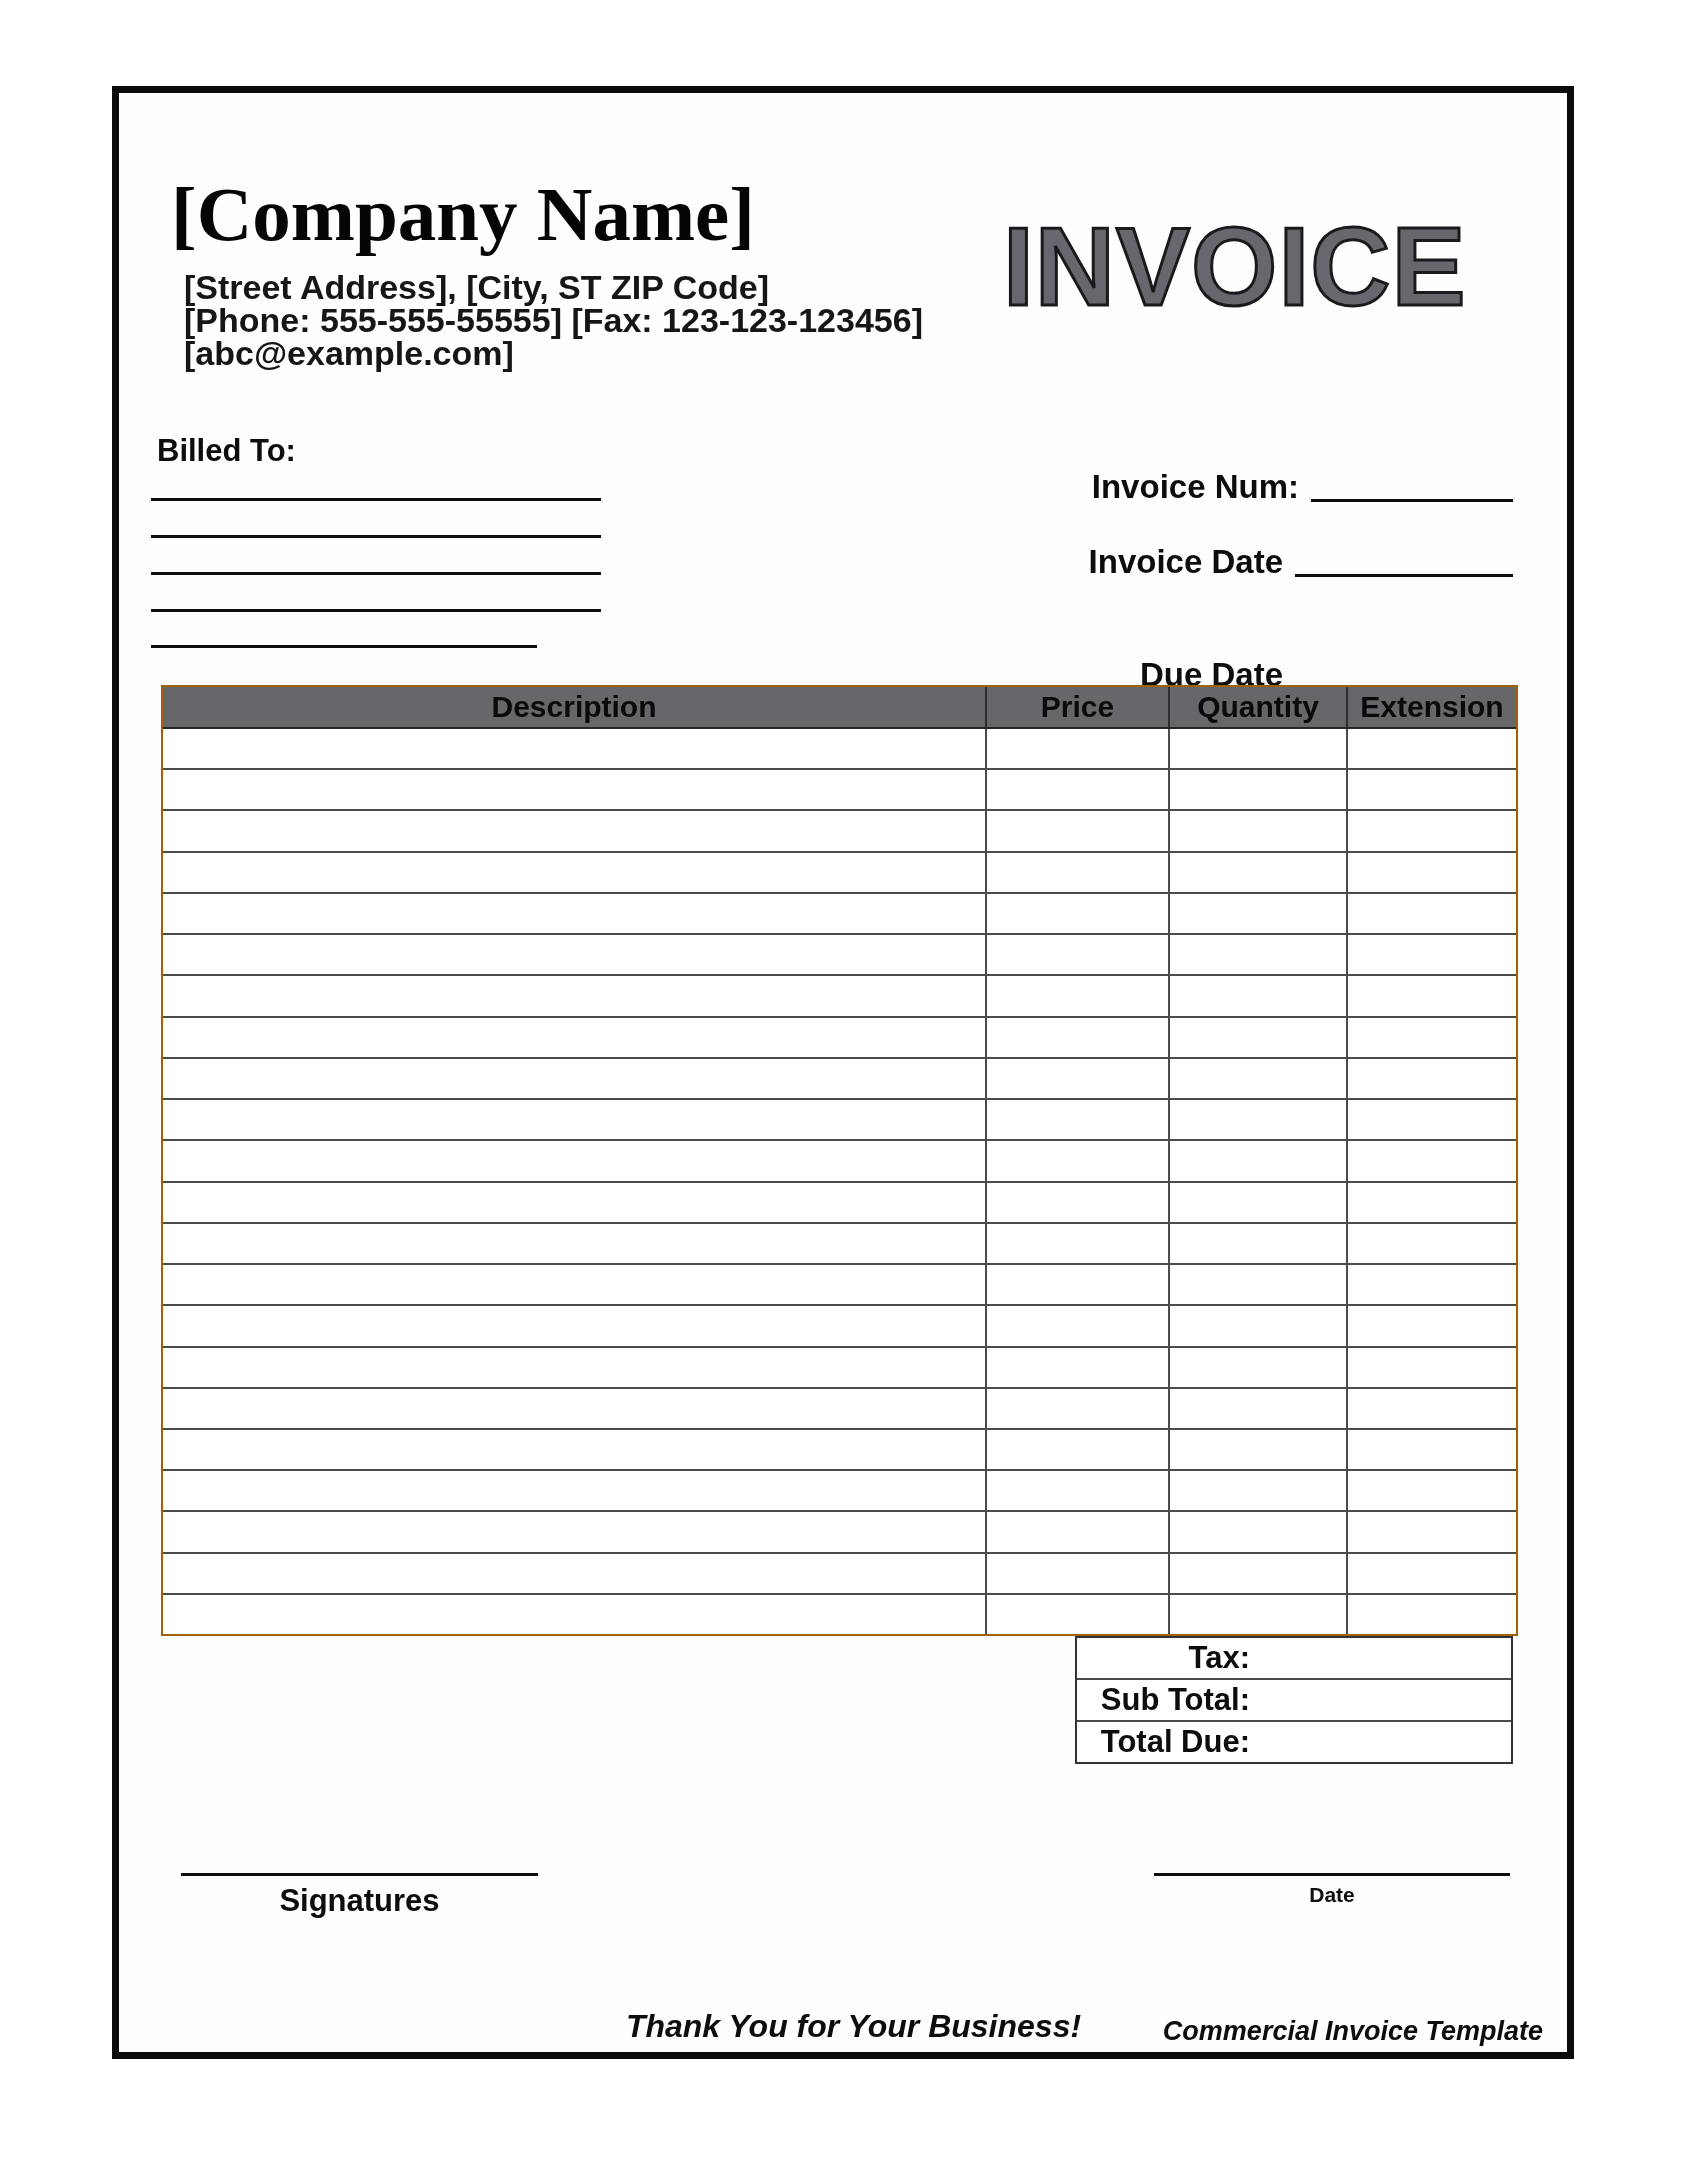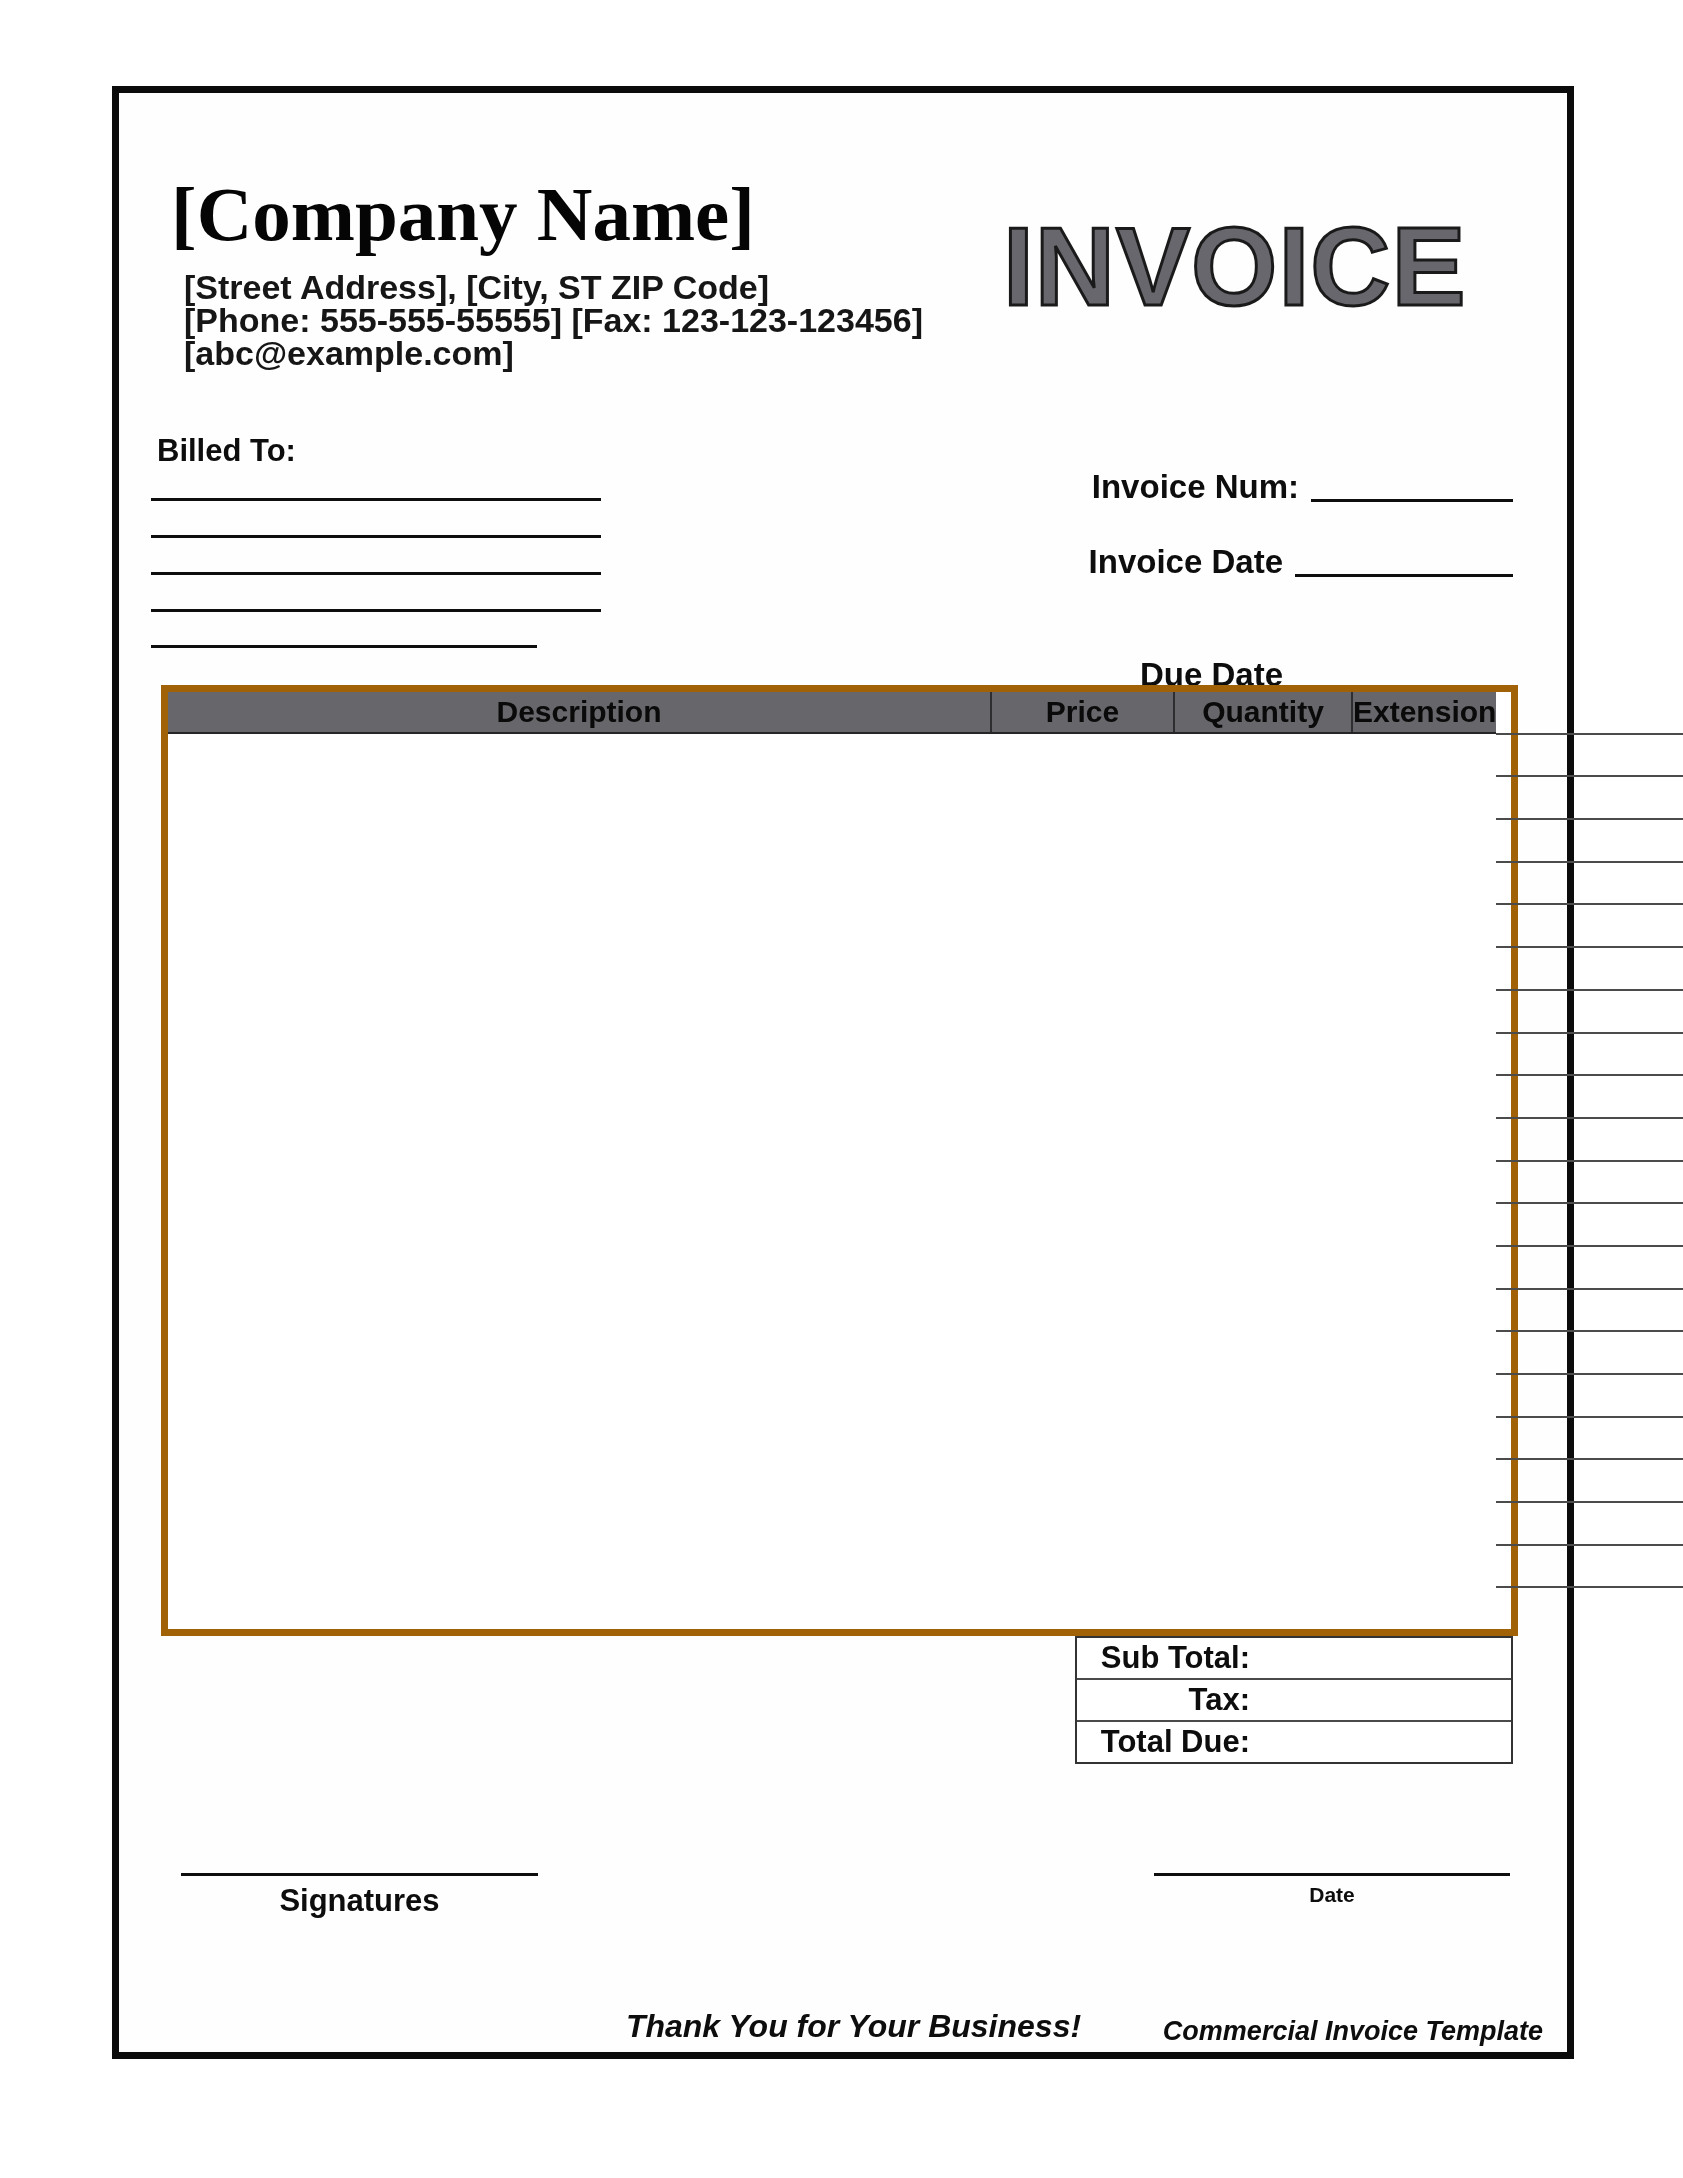--- a/index.html
+++ b/index.html
@@ -55,22 +55,22 @@
   .field-label{
     font-size:33px;font-weight:bold;line-height:38px;white-space:nowrap;
   }
   .field-line{
     display:inline-block;height:0;border-bottom:3px solid #0e0e0e;margin-bottom:4px;
   }
   .fl-0{width:202px;} .fl-1{width:218px;} .fl-2{width:218px;}
   
   .items-table{
     left:42px;top:592px;width:1357px;height:951px;
-    box-sizing:border-box;border:7px solid #a16207;
-    display:flex;background:#fff;
+    box-sizing:border-box;border:2px solid #a16207;
+    display:flex;flex-direction:column;background:#fff;
   }
   .thead{
     display:flex;height:42px;box-sizing:border-box;
     background:var(--table-header-bg,#66666b);
     border-bottom:2px solid #262626;
     font-size:30px;font-weight:bold;color:#0a0a0a;
   }
   .th{display:flex;align-items:center;justify-content:center;box-sizing:border-box;}
   .th + .th{border-left:2px solid #2e2e30;}
   .tbody{flex:1;display:flex;flex-direction:column;}
@@ -284,25 +284,25 @@
             <div class="td c-desc"></div>
             <div class="td c-price"></div>
             <div class="td c-qty"></div>
             <div class="td c-ext"></div>
           </div>
         </div>
     </div>
 
     <div class="abs totals">
       <div class="totals-row">
-        <div class="t-label">Sub Total:</div>
+        <div class="t-label">Tax:</div>
         <div class="t-value"></div>
       </div>
       <div class="totals-row">
-        <div class="t-label">Tax:</div>
+        <div class="t-label">Sub Total:</div>
         <div class="t-value"></div>
       </div>
       <div class="totals-row">
         <div class="t-label">Total Due:</div>
         <div class="t-value"></div>
       </div>
     </div>
 
     <div class="abs sig-line"></div>
     <div class="abs sig-label">Signatures</div>

